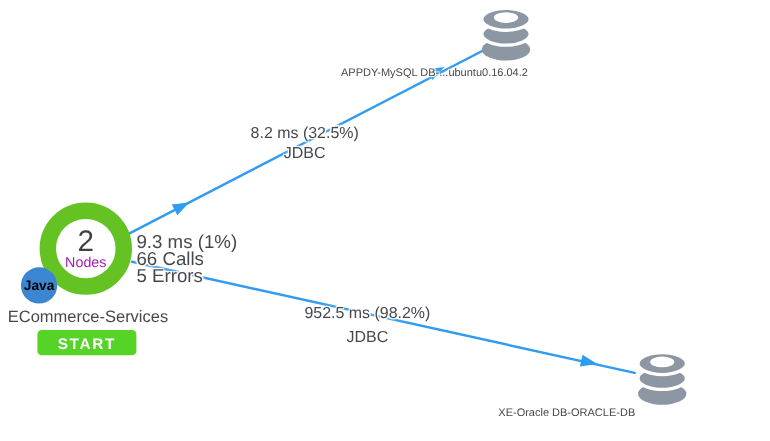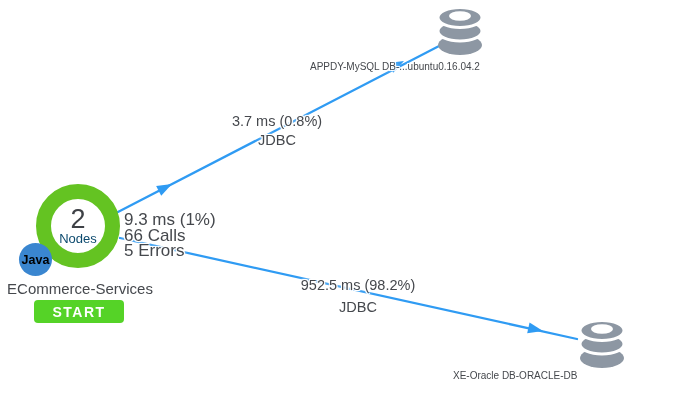--- a/index.html
+++ b/index.html
@@ -15,21 +15,21 @@
                  0 0 3px #fff,0 0 5px #fff;
   }
   
   .node-ring{
     position:absolute;left:36px;top:184px;width:84px;height:84px;
     box-sizing:border-box;border:15px solid #64c322;border-radius:50%;
     background:#fff;z-index:3;cursor:pointer;
     display:flex;flex-direction:column;align-items:center;justify-content:center;
   }
   .node-count{font-size:27px;line-height:26px;color:#3e4146;}
-  .node-count-label{font-size:13px;line-height:14px;color:#0c4a6e;}
+  .node-count-label{font-size:13px;line-height:14px;color:#a21caf;}
   .java-badge{
     position:absolute;left:19px;top:243px;width:33px;height:33px;border-radius:50%;
     background:#3a86d0;color:#000000;font-size:12.5px;font-weight:bold;
     display:flex;align-items:center;justify-content:center;z-index:4;
   }
   .node-name{
     position:absolute;left:-20px;top:280px;width:200px;text-align:center;
     font-size:15px;z-index:3;
   }
   .start-btn{
@@ -42,21 +42,21 @@
   .node-stats{
     position:absolute;left:124px;top:212px;z-index:2;
     font-size:17px;line-height:15.5px;white-space:nowrap;
   }
   
   .edge-label{
     position:absolute;z-index:2;text-align:center;width:180px;
     font-size:14.5px;line-height:19px;cursor:pointer;
   }
   .edge-label-mysql{left:187px;top:112px;}
-  .edge-label-oracle{left:268px;top:274px;line-height:22px;}
+  .edge-label-oracle{left:244px;top:274px;line-height:22px;}
   
   .db-icon{position:absolute;z-index:3;cursor:pointer;}
   .db-icon-mysql{left:436px;top:6px;}
   .db-icon-oracle{left:578px;top:319px;}
   .db-label{
     position:absolute;z-index:2;width:300px;text-align:left;font-size:10px;
   }
   .db-label-mysql{left:310px;top:61px;}
   .db-label-oracle{left:453px;top:370px;}
 </style>
@@ -83,21 +83,21 @@
   <div class="node-name halo">ECommerce-Services</div>
   <button class="start-btn">START</button>
 
   <div class="node-stats halo">
     <div>9.3 ms (1%)</div>
     <div>66 Calls</div>
     <div>5 Errors</div>
   </div>
 
   <div class="edge-label edge-label-mysql halo">
-    <div>3.7 ms (0.8%)</div>
+    <div>8.2 ms (32.5%)</div>
     <div>JDBC</div>
   </div>
   <div class="edge-label edge-label-oracle halo">
     <div>952.5 ms (98.2%)</div>
     <div>JDBC</div>
   </div>
 
   <div class="db-icon db-icon-mysql">
     <svg width="48" height="50" viewBox="0 0 48 50">
       <ellipse cx="24" cy="39" rx="22" ry="10" fill="#8d97a3"></ellipse>

